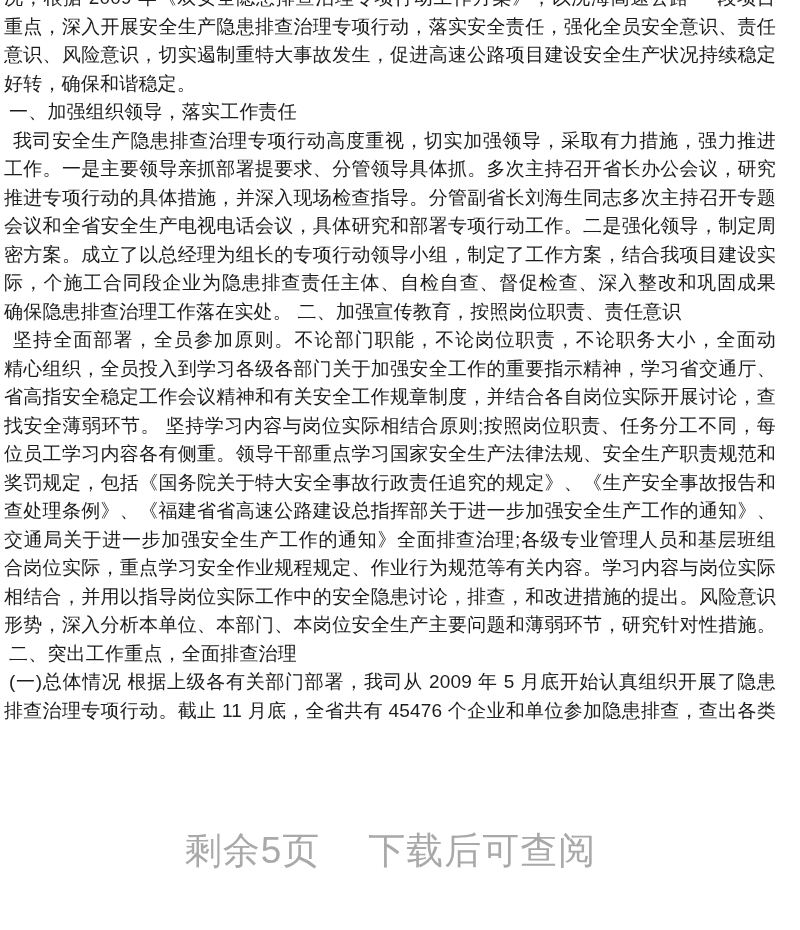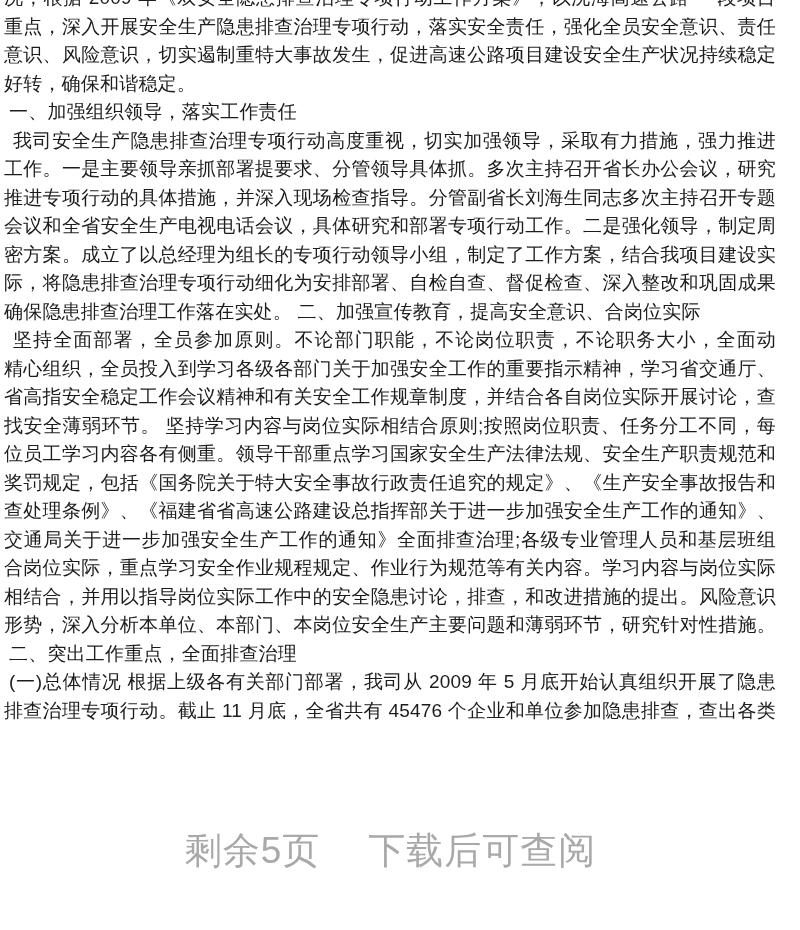--- a/index.html
+++ b/index.html
@@ -64,22 +64,22 @@
   <div class="line just">况，根据 2009 年《双安全隐患排查治理专项行动工作方案》，以沈海高速公路──段项目为</div>
       <div class="line just">重点，深入开展安全生产隐患排查治理专项行动，落实安全责任，强化全员安全意识、责任</div>
       <div class="line just">意识、风险意识，切实遏制重特大事故发生，促进高速公路项目建设安全生产状况持续稳定</div>
       <div class="line">好转，确保和谐稳定。</div>
       <div class="line ind1">一、加强组织领导，落实工作责任</div>
       <div class="line ind2 just">我司安全生产隐患排查治理专项行动高度重视，切实加强领导，采取有力措施，强力推进</div>
       <div class="line just">工作。一是主要领导亲抓部署提要求、分管领导具体抓。多次主持召开省长办公会议，研究</div>
       <div class="line just">推进专项行动的具体措施，并深入现场检查指导。分管副省长刘海生同志多次主持召开专题</div>
       <div class="line just">会议和全省安全生产电视电话会议，具体研究和部署专项行动工作。二是强化领导，制定周</div>
       <div class="line just">密方案。成立了以总经理为组长的专项行动领导小组，制定了工作方案，结合我项目建设实</div>
-      <div class="line just">际，将隐患排查治理专项行动细化为安排部署、自检自查、督促检查、深入整改和巩固成果</div>
-      <div class="line">确保隐患排查治理工作落在实处。 二、加强宣传教育，提高安全意识、合岗位实际</div>
+      <div class="line just">际，个施工合同段企业为隐患排查责任主体、自检自查、督促检查、深入整改和巩固成果</div>
+      <div class="line">确保隐患排查治理工作落在实处。 二、加强宣传教育，按照岗位职责、责任意识</div>
       <div class="line ind2 just">坚持全面部署，全员参加原则。不论部门职能，不论岗位职责，不论职务大小，全面动员，</div>
       <div class="line just">精心组织，全员投入到学习各级各部门关于加强安全工作的重要指示精神，学习省交通厅、</div>
       <div class="line just">省高指安全稳定工作会议精神和有关安全工作规章制度，并结合各自岗位实际开展讨论，查</div>
       <div class="line just">找安全薄弱环节。 坚持学习内容与岗位实际相结合原则;按照岗位职责、任务分工不同，每</div>
       <div class="line just">位员工学习内容各有侧重。领导干部重点学习国家安全生产法律法规、安全生产职责规范和</div>
       <div class="line just">奖罚规定，包括《国务院关于特大安全事故行政责任追究的规定》、《生产安全事故报告和调</div>
       <div class="line just">查处理条例》、《福建省省高速公路建设总指挥部关于进一步加强安全生产工作的通知》、《市</div>
       <div class="line just">交通局关于进一步加强安全生产工作的通知》全面排查治理;各级专业管理人员和基层班组结</div>
       <div class="line just">合岗位实际，重点学习安全作业规程规定、作业行为规范等有关内容。学习内容与岗位实际</div>
       <div class="line just">相结合，并用以指导岗位实际工作中的安全隐患讨论，排查，和改进措施的提出。风险意识</div>

